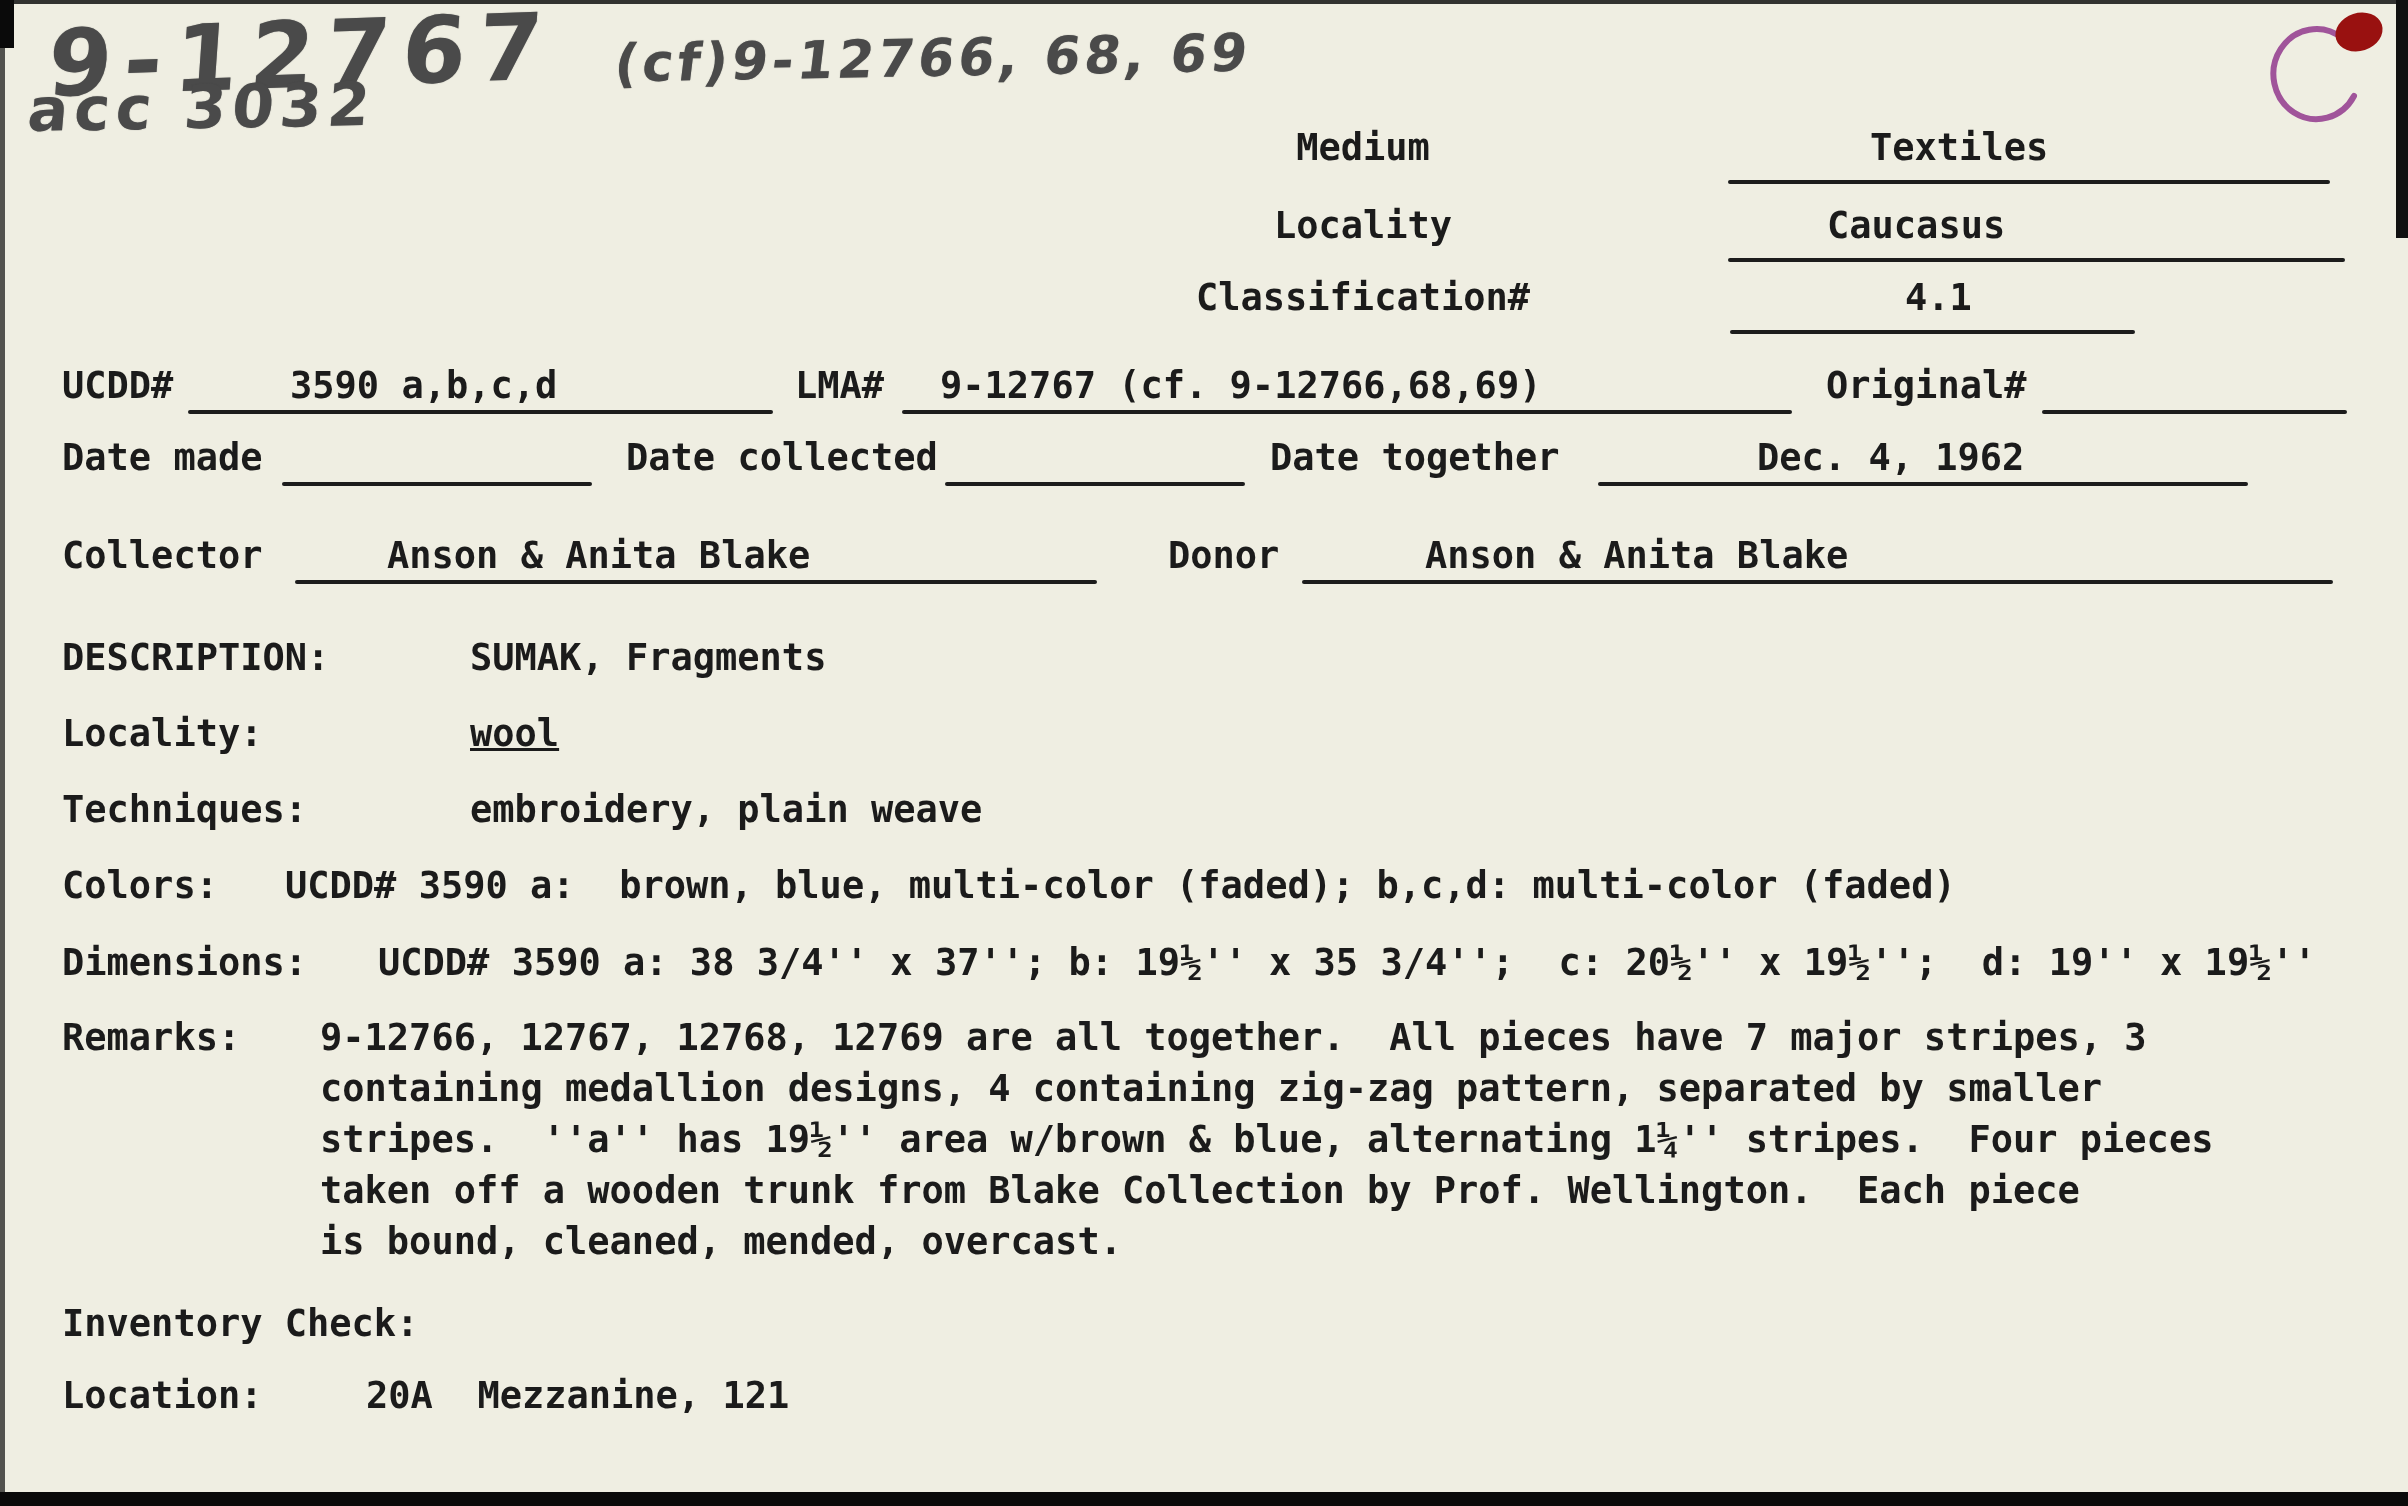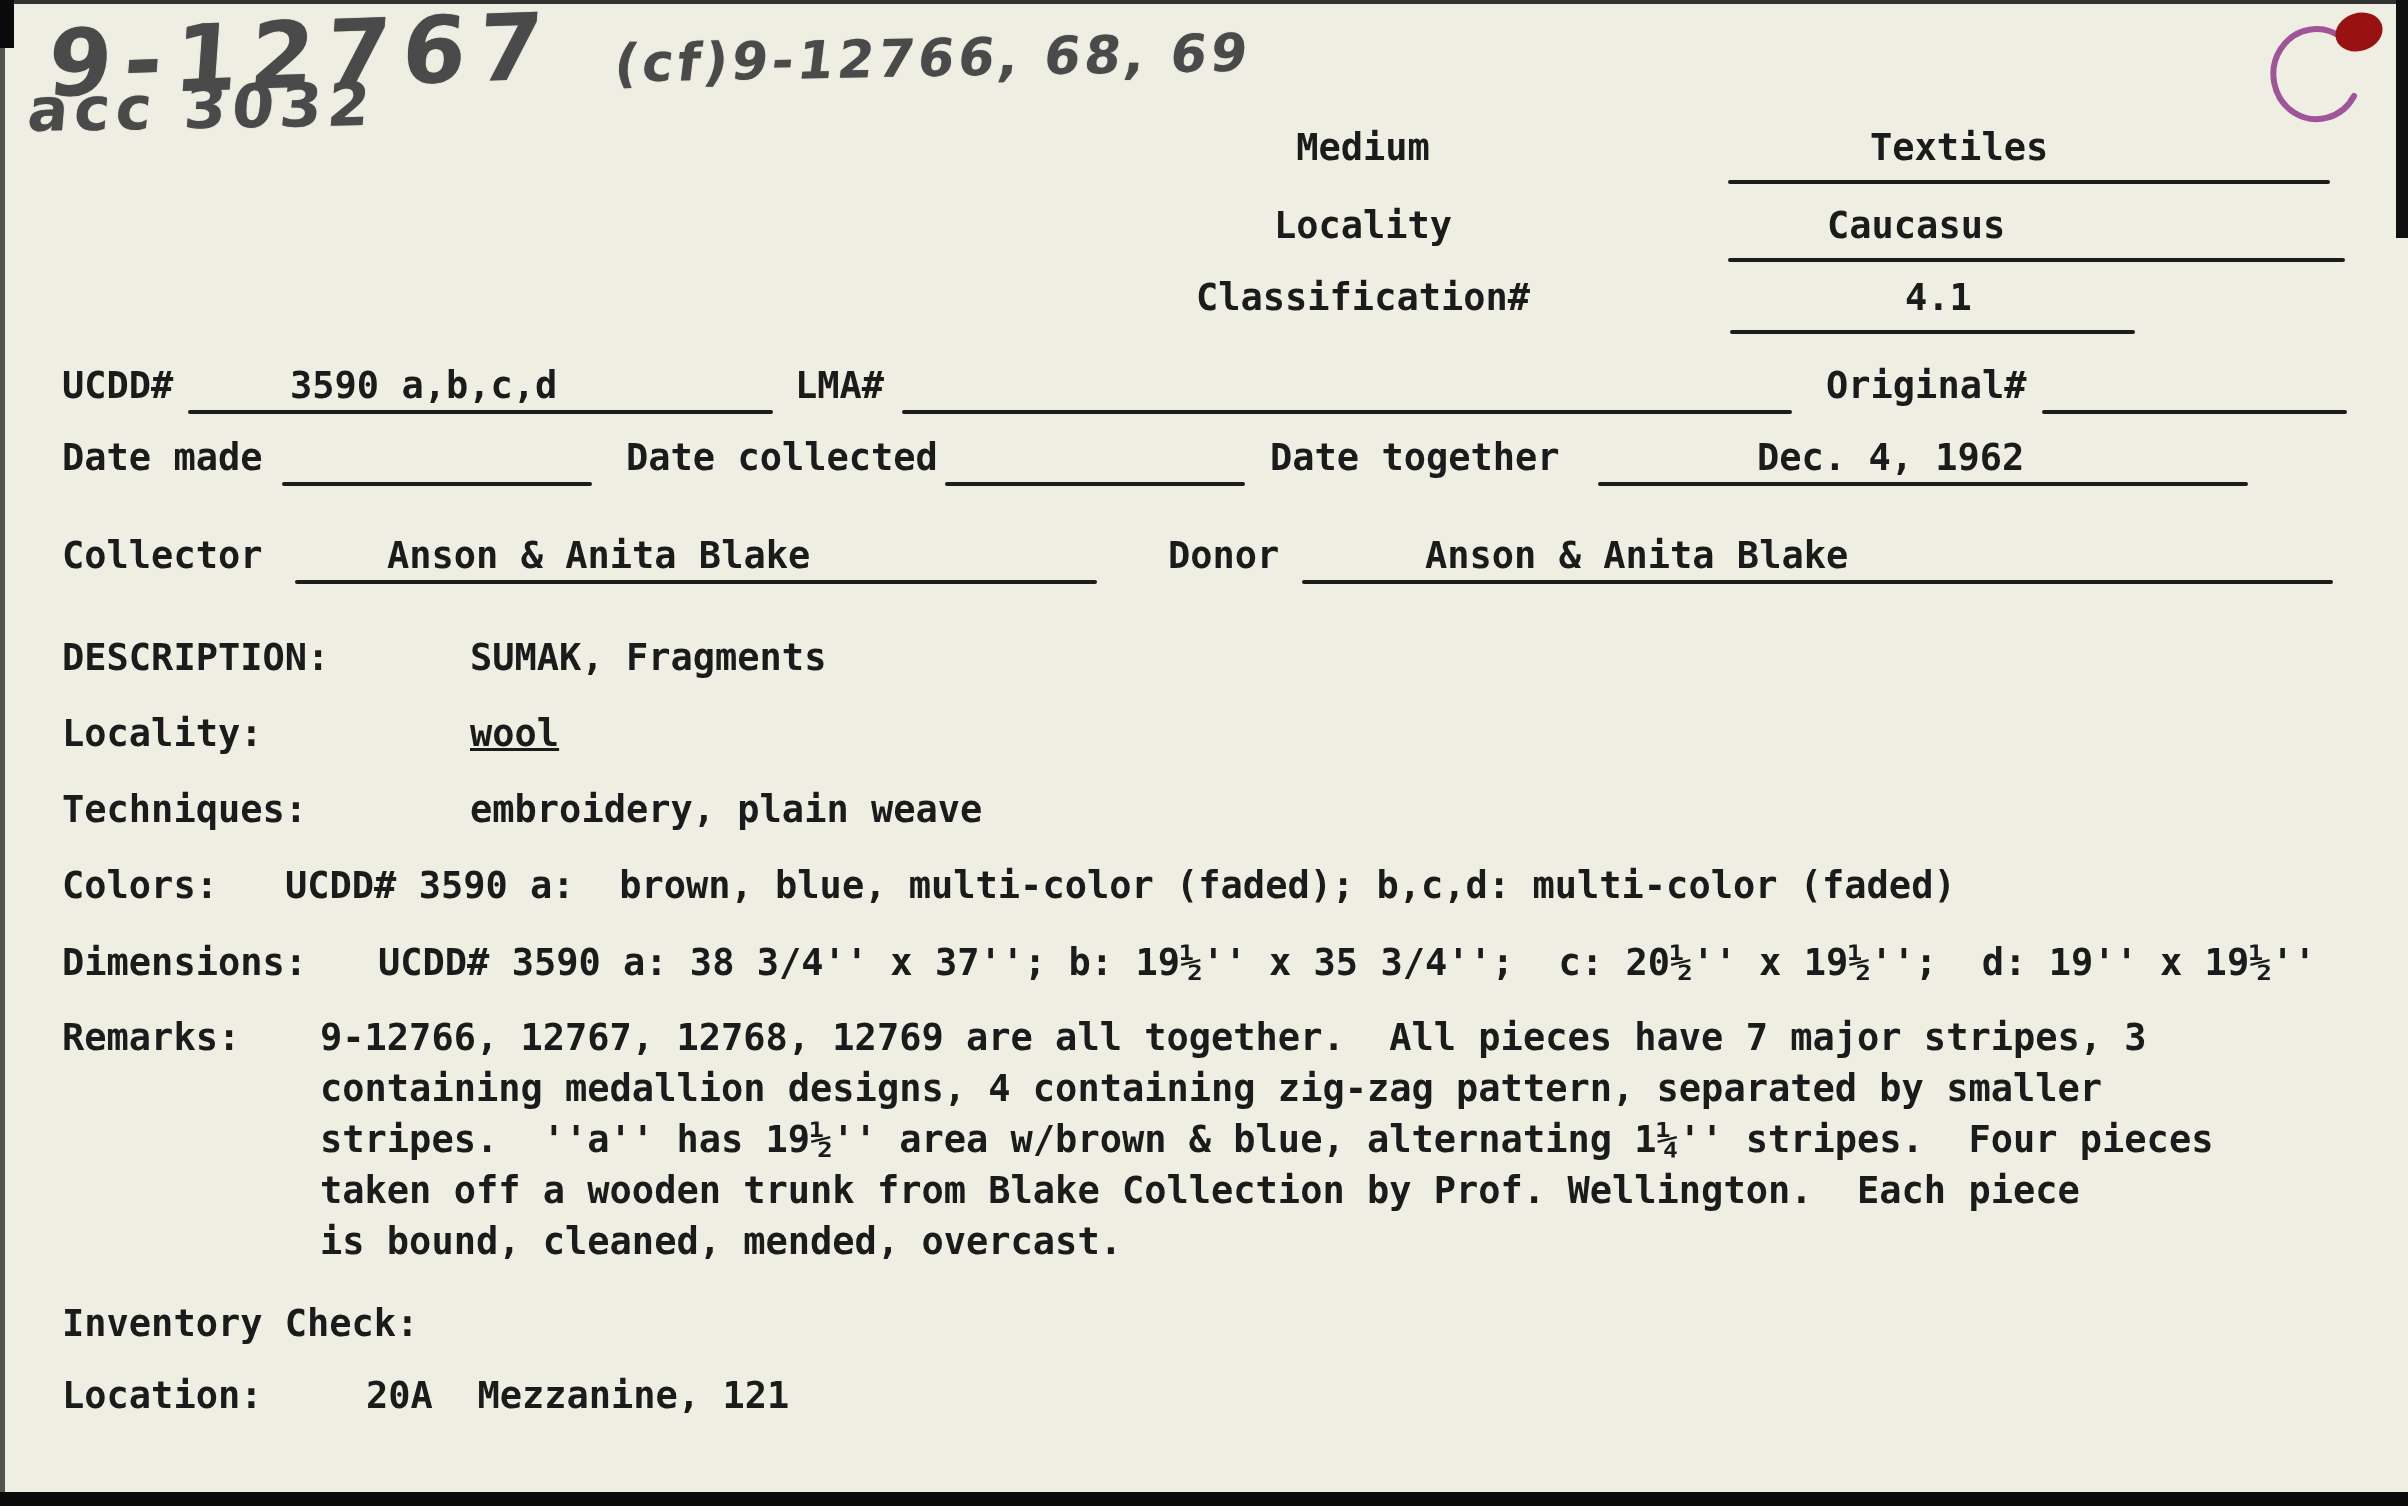--- a/index.html
+++ b/index.html
@@ -81,20 +81,21 @@
 
   <div class="t ralign" style="left:1000px;top:278px;width:726px;">Classification#</div>
   <div class="t" style="left:1905px;top:278px;">4.1</div>
   <div class="ul" style="left:1730px;top:330px;width:405px;"></div>
 
   <div class="t" style="left:62px;top:366px;">UCDD#</div>
   <div class="t" style="left:290px;top:366px;">3590 a,b,c,d</div>
   <div class="ul" style="left:188px;top:410px;width:585px;"></div>
 
   <div class="t" style="left:795px;top:366px;">LMA#</div>
+  <div class="t" style="left:940px;top:366px;">9-12767 (cf. 9-12766,68,69)</div>
   <div class="ul" style="left:902px;top:410px;width:890px;"></div>
 
   <div class="t" style="left:1826px;top:366px;">Original#</div>
   <div class="t" style="left:2045px;top:366px;"></div>
   <div class="ul" style="left:2042px;top:410px;width:305px;"></div>
 
   <div class="t" style="left:62px;top:438px;">Date made</div>
   <div class="t" style="left:300px;top:438px;"></div>
   <div class="ul" style="left:282px;top:482px;width:310px;"></div>
 

